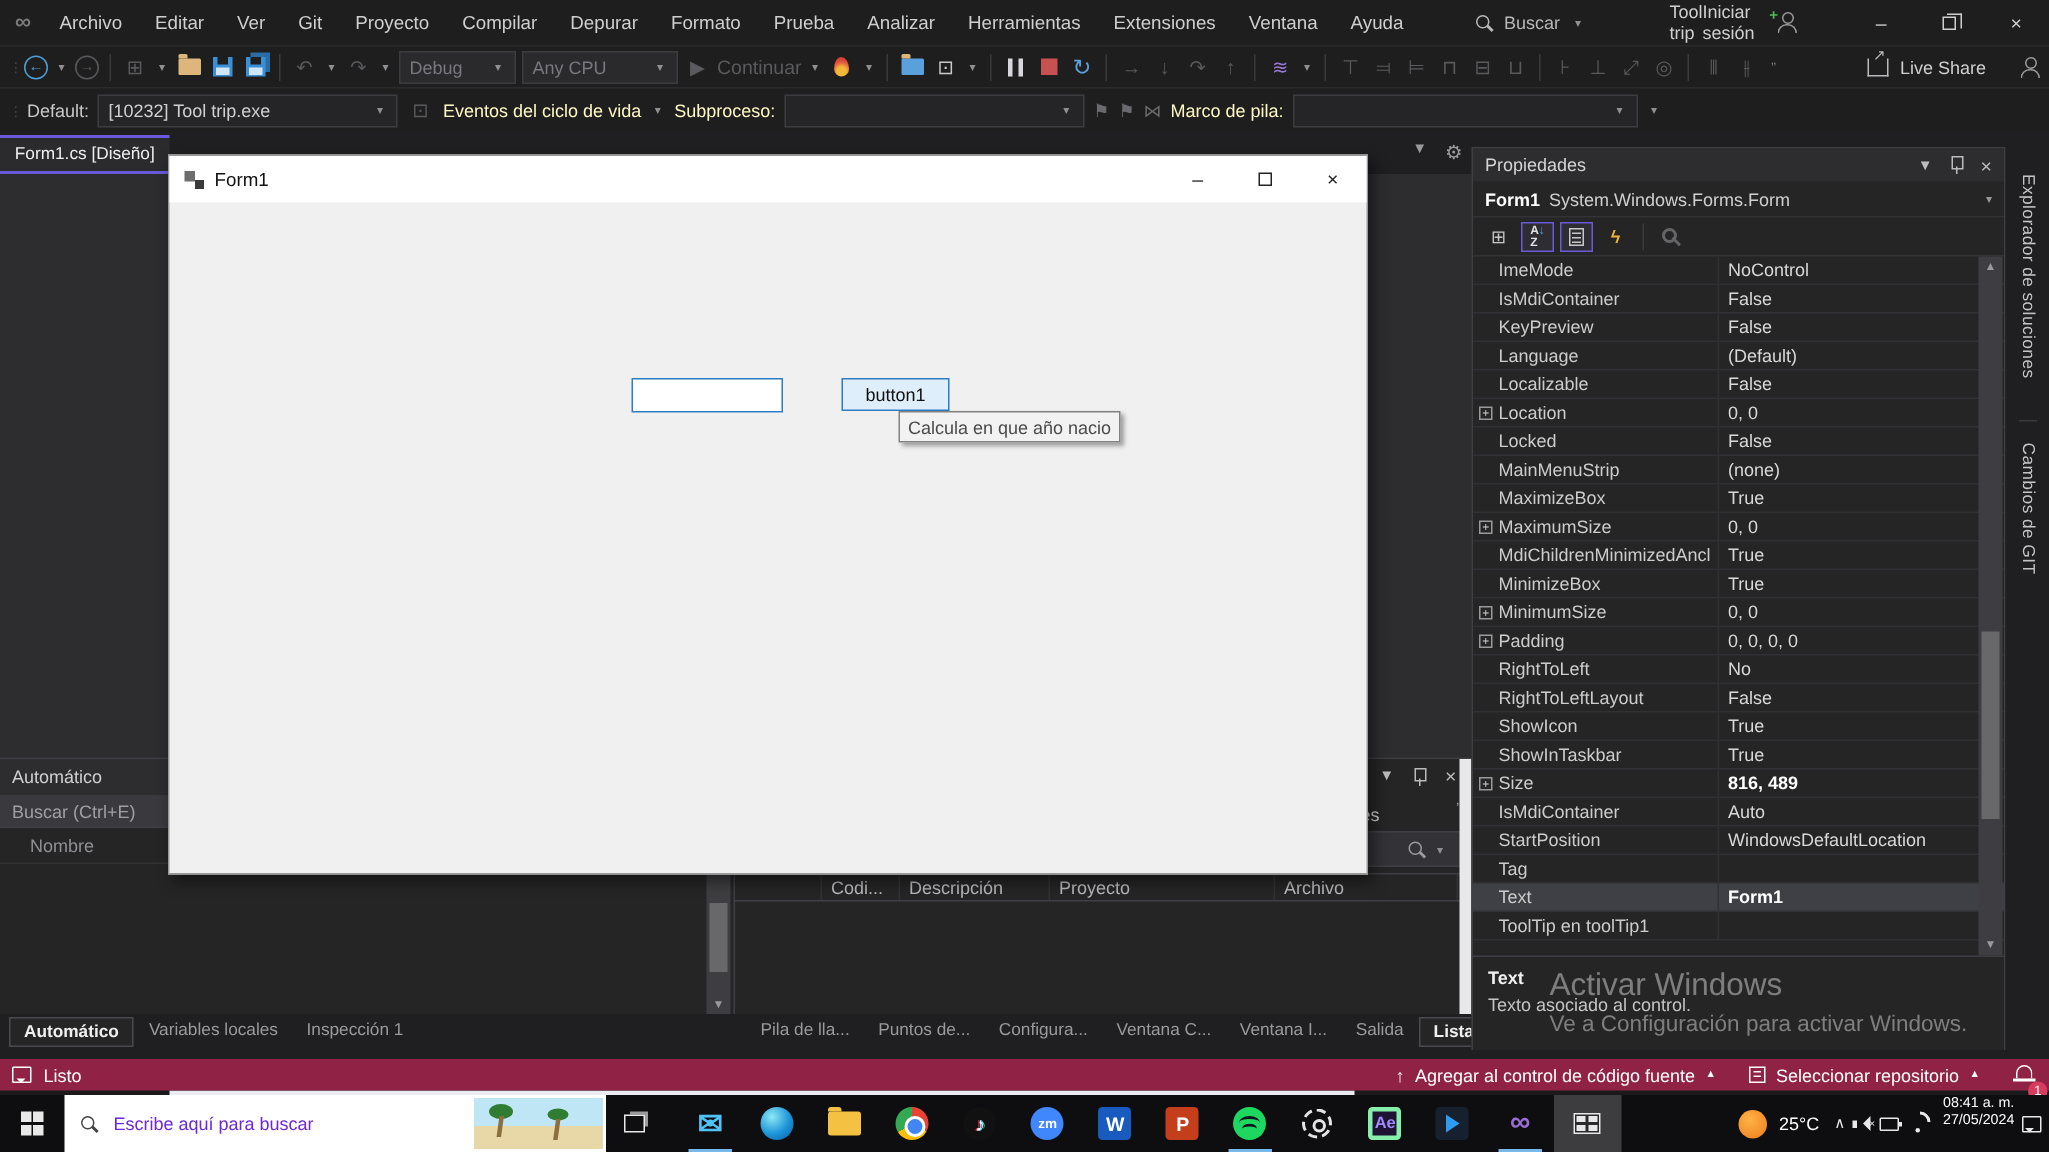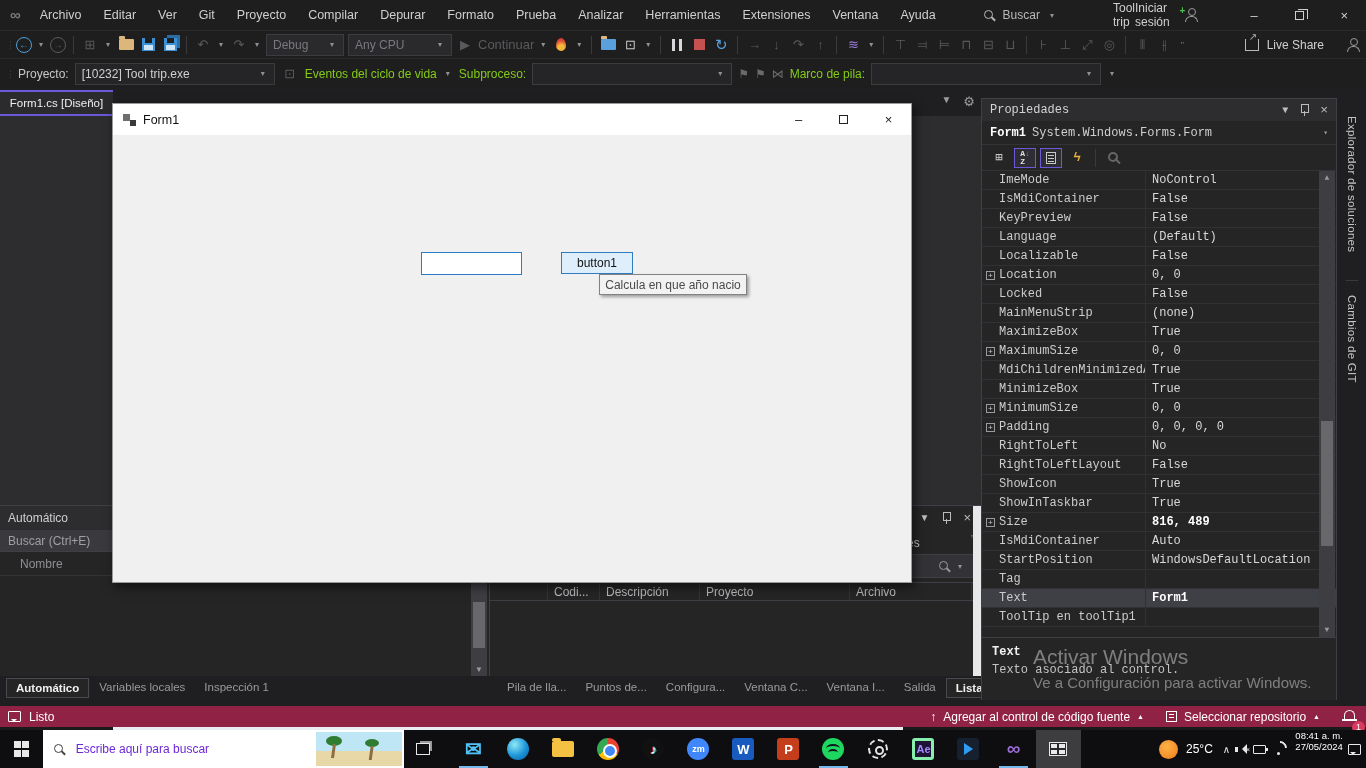--- a/index.html
+++ b/index.html
@@ -50,21 +50,21 @@
   .pausebars { width:10px; height:12px; border-left:3.5px solid #d8d8dc; border-right:3.5px solid #d8d8dc; }
   .stopsq { width:11px; height:11px; background:#c75050; }
   .diag-ico { color:#9a7ad8; font-size:13px; }
   .lsgroup { margin-left:auto; display:flex; align-items:center; gap:8px; color:#cfcfcf; }
   .share-ico { width:14px; height:12px; border:1.4px solid #b9b9bd; border-top:none; position:relative; }
   .share-ico::after { content:"↗"; position:absolute; top:-8px; left:3px; font-size:10px; color:#b9b9bd; }
 
   
   #debugbar { position:absolute; top:58px; left:0; width:1366px; height:30px; background:#1e1e1e; border-top:1px solid #2a2a2c; display:flex; align-items:center; gap:6px; padding:0 6px; }
   .dlabel { color:#c8c8c8; }
-  .dlabel.dis { color:#84cc16; }
+  .dlabel.dis { color:#fef9c3; }
   .dcombo { height:22px; background:#252527; border:1px solid #3c3c40; display:flex; align-items:center; padding:0 6px; gap:6px; color:#d0d0d0; }
   .flag-ico { color:#6a6a6e; font-size:12px; }
 
   
   #tabstrip { position:absolute; top:88px; left:0; width:981px; height:28px; background:#1f1f22; }
   .doc-tab { position:absolute; left:0; top:2px; height:26px; width:113px; background:#2b2b2e; border-top:2px solid #6a5ad8; border-bottom:2px solid #6a5ad8; color:#efefef; font-size:11.5px; display:flex; align-items:center; justify-content:center; white-space:nowrap; overflow:hidden; }
   .tabstrip-icons { position:absolute; right:6px; top:6px; display:flex; gap:12px; color:#9a9a9e; font-size:10px; }
   #designer-bg { position:absolute; top:116px; left:0; width:981px; height:389px; background:#2d2d30; }
 
   
@@ -107,21 +107,21 @@
   .ep-lightbar { position:absolute; top:0; right:0; width:8px; height:171px; background:#e8e8ea; }
 
   
   #bottom-tabs { position:absolute; top:676px; left:0; width:981px; height:24px; background:#1f1f22; display:flex; align-items:center; font-size:11.5px; color:#9a9a9e; }
   .btab { padding:3px 9px; margin-right:1px; white-space:nowrap; }
   .btab.active { background:#252526; border:1px solid #4a4a4e; color:#f0f0f0; font-weight:bold; }
   #btabs-left { display:flex; margin-left:6px; }
   #btabs-right { display:flex; position:absolute; left:498px; }
 
   
-  #props-panel { position:absolute; top:98px; left:981px; width:356px; height:602px; background:#252526; border:1px solid #3f3f46;font-family:Liberation Mono, monospace; }
+  #props-panel { position:absolute; top:98px; left:981px; width:356px; height:602px; background:#252526; border:1px solid #3f3f46; }
   .pp-header { height:22px; display:flex; align-items:center; padding:0 8px; color:#d4d4d4; background:#2d2d30; }
   .pp-hicons { margin-left:auto; display:flex; gap:12px; align-items:center; color:#bcbcbc; font-size:10px; }
   .pp-object { height:24px; display:flex; align-items:center; padding:0 8px; gap:6px; border-bottom:1px solid #333336; }
   .pp-object .oname { color:#ffffff; font-weight:bold; }
   .pp-object .otype { color:#cfcfcf; }
   .pp-object .ocaret { margin-left:auto; color:#9a9a9e; font-size:8px; }
   .pp-toolbar { height:26px; display:flex; align-items:center; gap:4px; padding:0 6px; border-bottom:1px solid #333336; }
   .ppt-btn { width:22px; height:20px; display:flex; align-items:center; justify-content:center; font-size:12px; color:#c8c8c8; position:relative; }
   .ppt-btn.sel { border:1px solid #6a5ad8; background:#2d2d33; }
   .az-ico { font-size:8px; line-height:8px; font-weight:bold; color:#e0e0e0; }
@@ -349,21 +349,21 @@
     <span class="tcaret">’’</span>
     <div class="lsgroup">
       <span class="share-ico"></span>
       <span>Live Share</span>
       <span class="person-ico" style="margin-left:14px"></span>
     </div>
   </div>
 
   <div id="debugbar">
     <span class="grip">⋮</span>
-    <span class="dlabel">Proyecto:</span>
+    <span class="dlabel">Default:</span>
     <div class="dcombo" style="width:200px">
       <span class="cv" style="flex:1">[10232] Tool trip.exe</span>
       <span class="tcaret">▾</span>
     </div>
     <span class="tbtn dis">⊡</span>
     <span class="dlabel dis">Eventos del ciclo de vida</span>
     <span class="tcaret">▾</span>
     <span class="dlabel dis">Subproceso:</span>
     <div class="dcombo" style="width:200px">
       <span class="cv" style="flex:1"></span>

